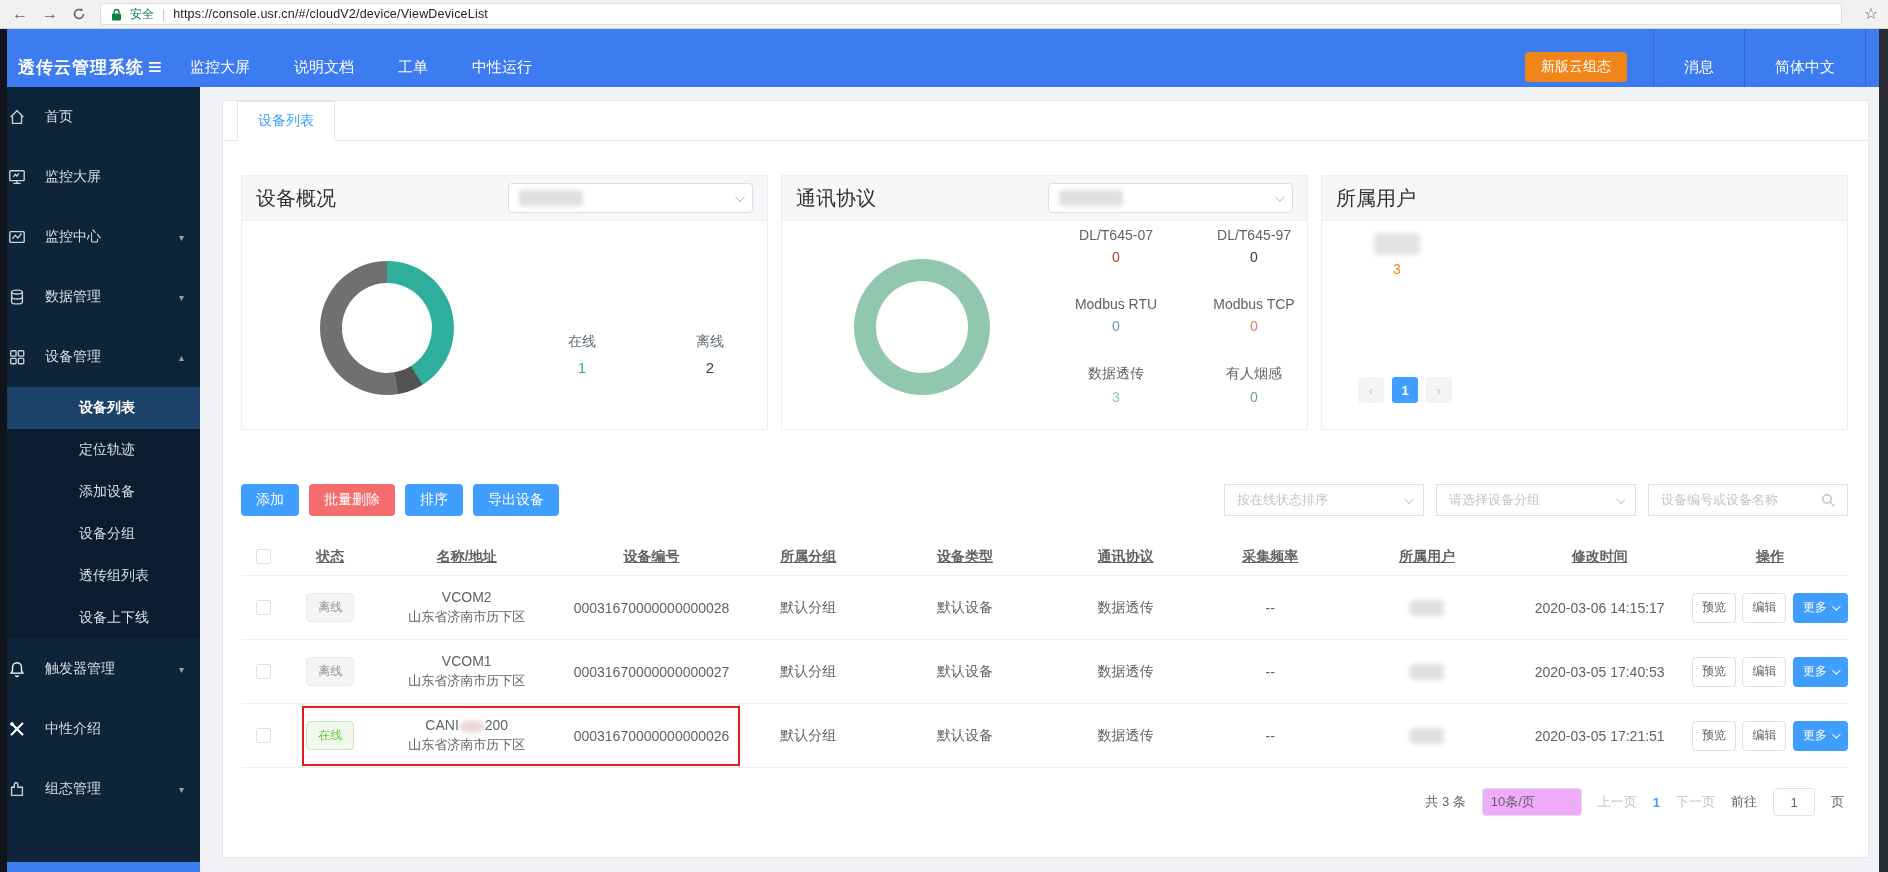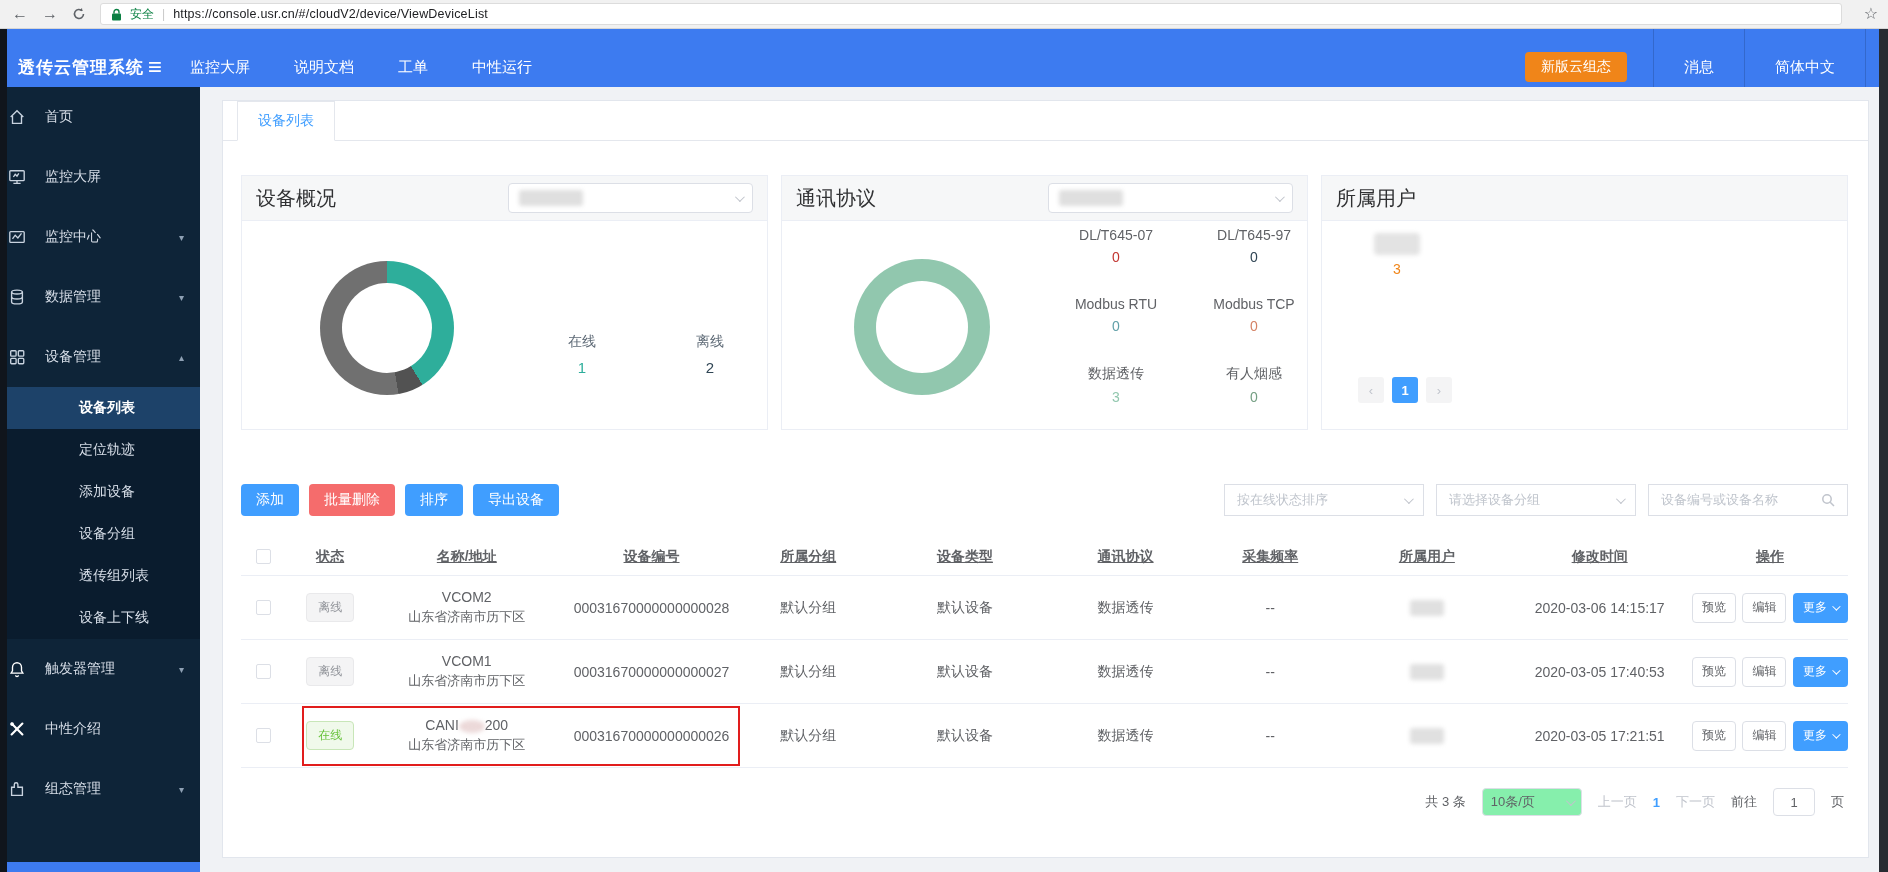--- a/index.html
+++ b/index.html
@@ -107,21 +107,21 @@
   .nm-line2 { font-size:13px; margin-top:3px; }
   .user-blob { width:34px; height:16px; background:#e0e0e0; border-radius:3px; filter:blur(2px); margin:0 auto; }
   .ops { display:flex; gap:6px; justify-content:space-between; align-items:center; }
   .op-btn { height:30px; padding:0 9px; border:1px solid #dcdfe6; border-radius:4px; background:#fff; font-size:12px; color:#606266; cursor:pointer; }
   .op-more { height:30px; padding:0 10px; border:none; border-radius:4px; background:#409EFF; color:#fff; font-size:12px; cursor:pointer; display:flex; align-items:center; gap:5px; }
   .op-more .caret { border-color:#fff; width:6px; height:6px; }
   .hl-box { position:absolute; left:61px; top:130px; width:438px; height:60px; border:2px solid #e11d1d; pointer-events:none; }
 
   
   .pagination { display:flex; align-items:center; justify-content:flex-end; gap:16px; margin:20px 24px 0 0; font-size:13px; color:#606266; }
-  .pag-select { width:100px; height:28px; border:1px solid #dcdfe6; border-radius:4px; display:flex; align-items:center; justify-content:space-between; padding:0 8px; color:#606266; cursor:pointer; background:#86efac; }
+  .pag-select { width:100px; height:28px; border:1px solid #dcdfe6; border-radius:4px; display:flex; align-items:center; justify-content:space-between; padding:0 8px; color:#606266; cursor:pointer; background:#f0abfc; }
   .pag-dim { color:#c0c4cc; cursor:default; }
   .pag-cur { color:#409EFF; font-weight:bold; }
   .goto-input { width:42px; height:28px; border:1px solid #dcdfe6; border-radius:4px; text-align:center; font-size:13px; color:#606266; }
   svg { display:block; }
 </style>
 </head>
 <body>
 
 <div class="stage">
 

